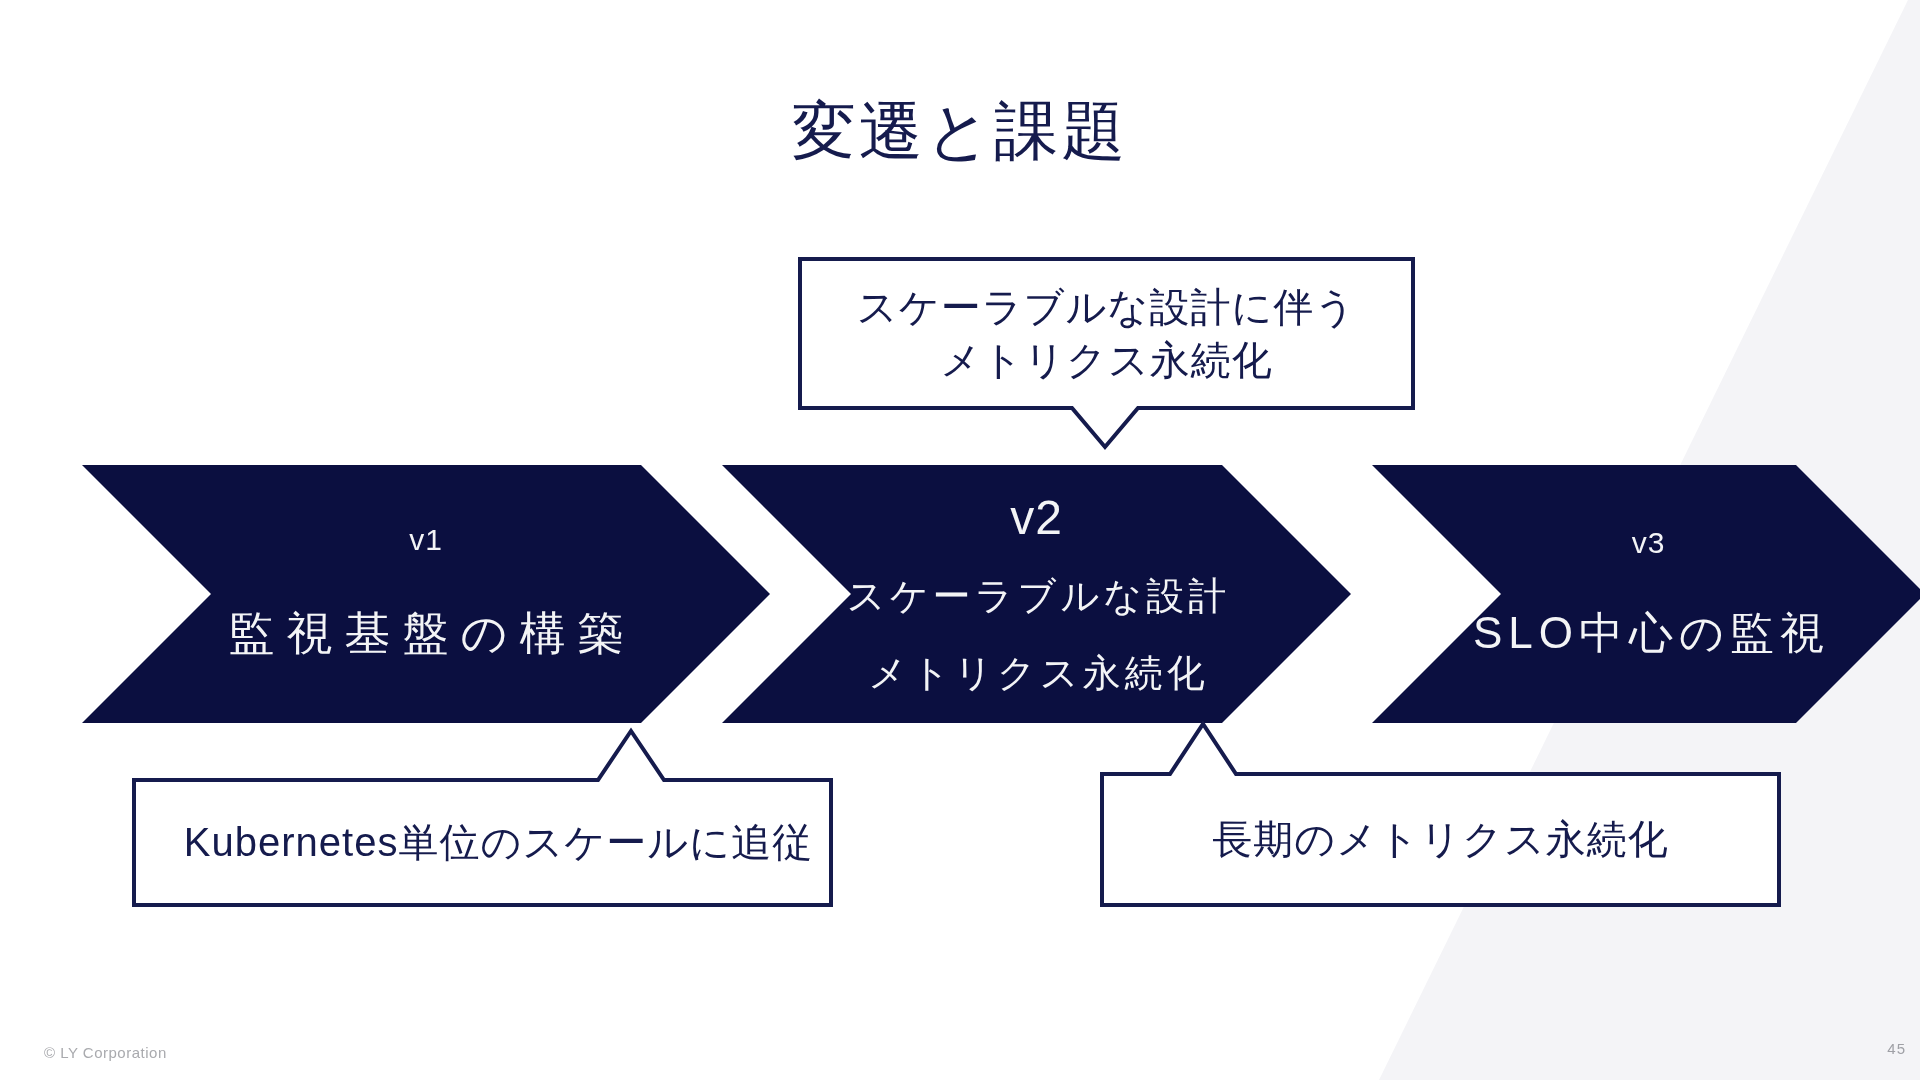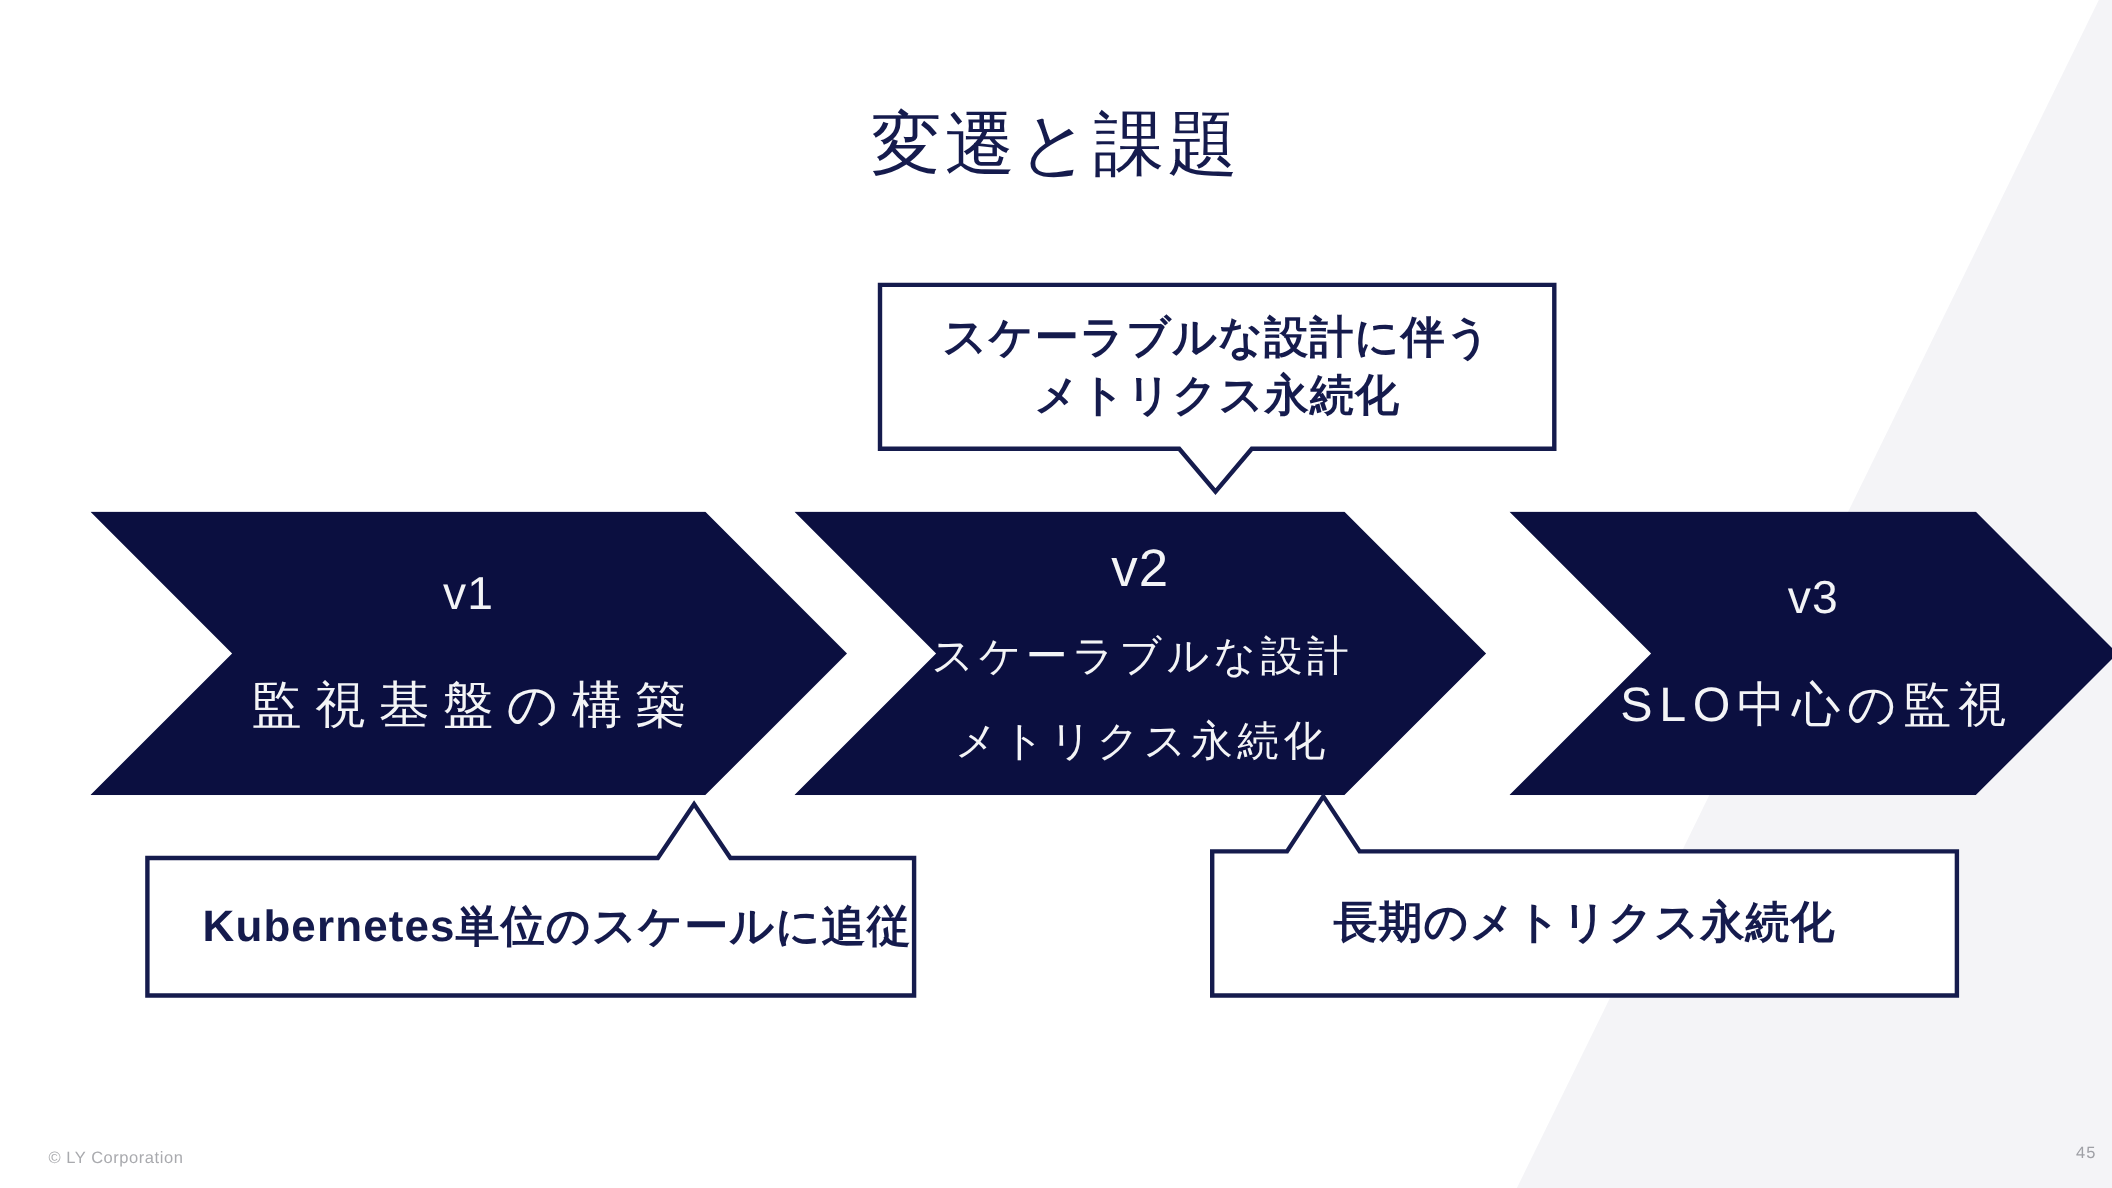--- a/index.html
+++ b/index.html
@@ -22,36 +22,36 @@
   
   .chevron{
     position:absolute;top:465px;height:258px;background:#0b0f40;
     clip-path:polygon(0 0,calc(100% - 129px) 0,100% 50%,calc(100% - 129px) 100%,0 100%,129px 50%);
     display:flex;flex-direction:column;align-items:center;justify-content:center;
     color:#f3f4f6;font-weight:300;
   }
   .chevron-1{left:82px;width:688px;gap:46px;}
   .chevron-2{left:722px;width:629px;gap:26px;}
   .chevron-3{left:1372px;width:553px;gap:44px;}
-  .v-label{font-size:42px;letter-spacing:1px;}
+  .v-label{font-size:30px;letter-spacing:1px;}
   .chevron-2 .v-label{font-size:48px;}
   .arrow-line{font-size:46px;letter-spacing:12px;padding-left:12px;white-space:nowrap;}
   .chevron-2 .arrow-line{font-size:38px;letter-spacing:4px;padding-left:4px;}
   .chevron-3 .arrow-line{font-size:44px;letter-spacing:6px;padding-left:6px;}
   
   .callout-svg{position:absolute;overflow:visible;}
   .callout-svg path{fill:#ffffff;stroke:#151b4d;stroke-width:4;stroke-linejoin:miter;}
   .callout-text{
     position:absolute;display:flex;flex-direction:column;
     align-items:center;justify-content:center;text-align:center;
-    color:#151b4d;font-weight:bold;font-size:40px;line-height:1.32;
+    color:#151b4d;font-weight:normal;font-size:40px;line-height:1.32;
     letter-spacing:1px;white-space:nowrap;
   }
   .callout-text-top{left:798px;top:259px;width:617px;height:149px;}
-  .callout-text-bl{left:132px;top:780px;width:701px;height:125px;padding-left:24px;}
+  .callout-text-bl{left:148px;top:780px;width:701px;height:125px;}
   .callout-text-br{left:1100px;top:774px;width:681px;height:131px;}
   .svg-top{left:798px;top:257px;}
   .svg-bl{left:132px;top:723px;}
   .svg-br{left:1100px;top:716px;}
   
   .copyright{
     position:absolute;left:44px;top:1044px;font-size:15px;
     color:#a9aaae;letter-spacing:0.5px;
   }
   .page-number{

